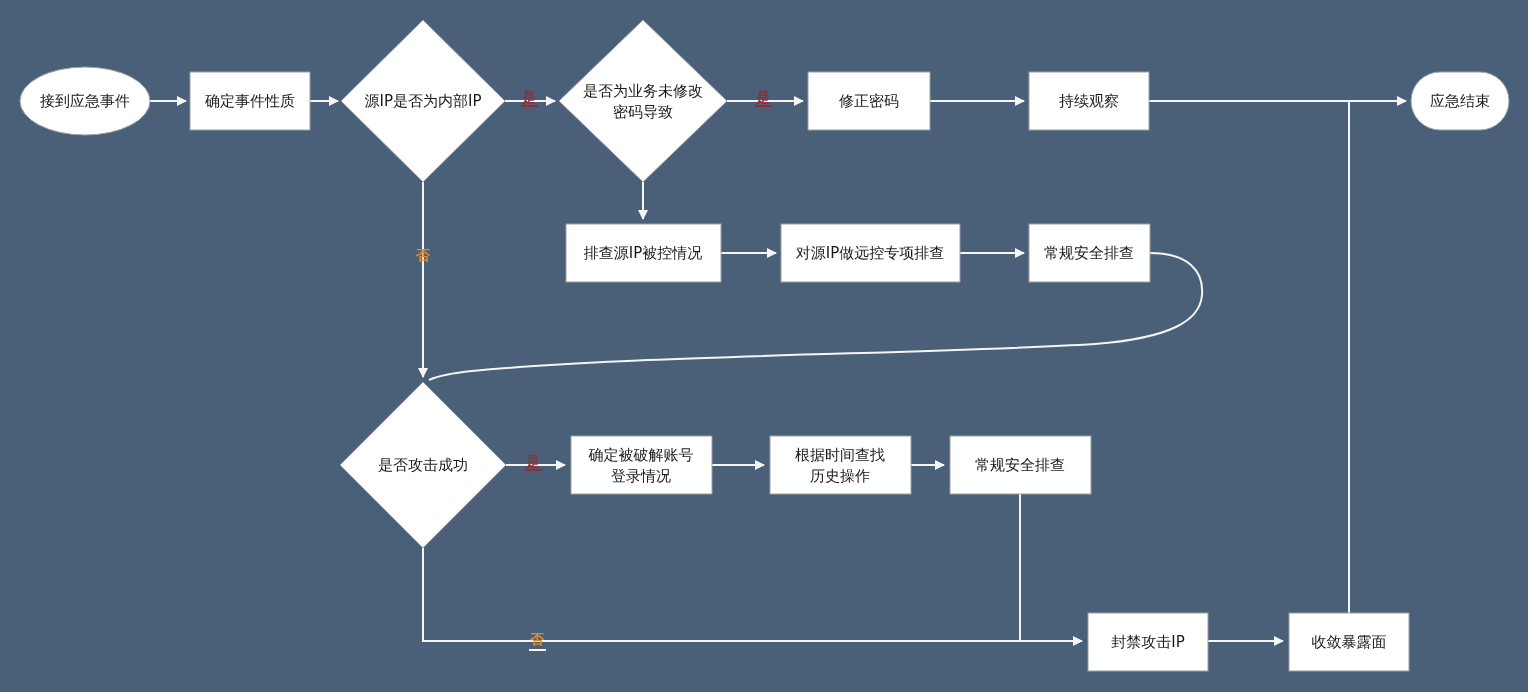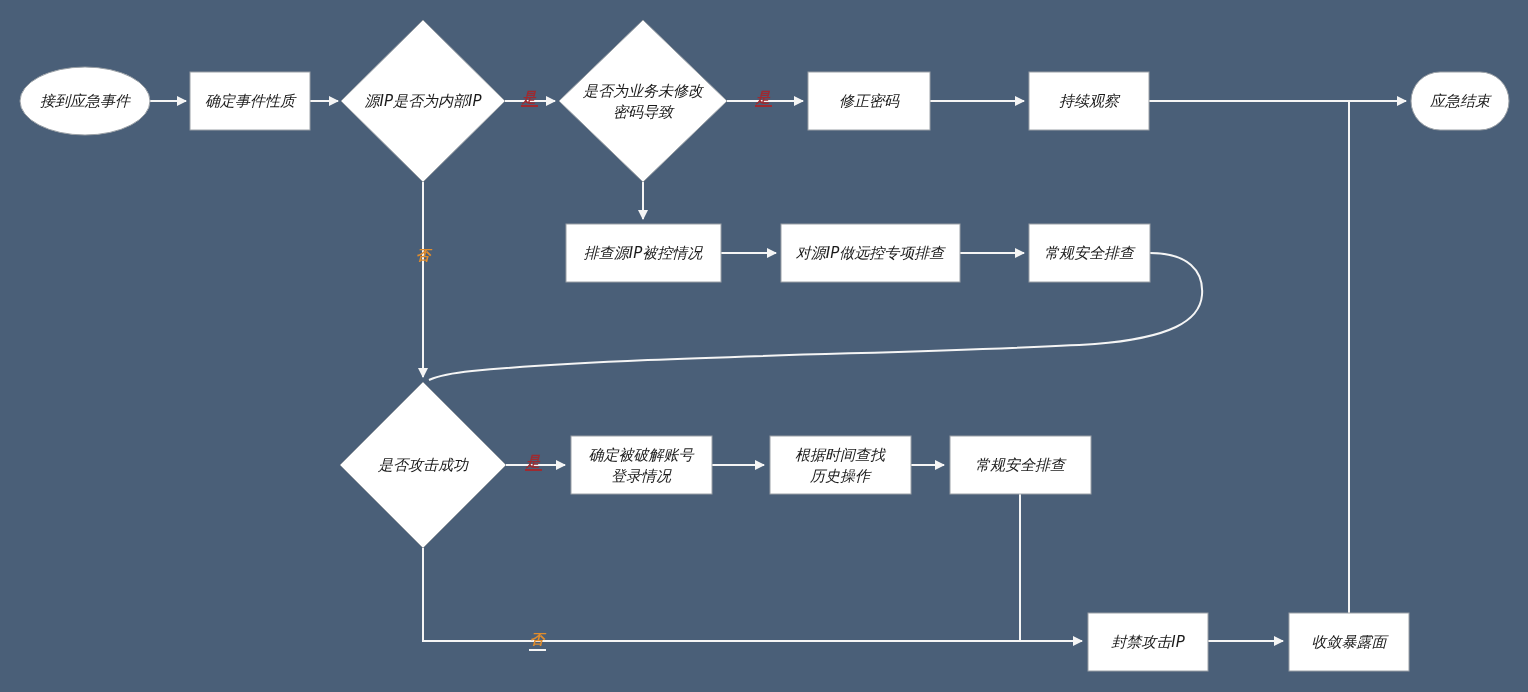--- a/index.html
+++ b/index.html
@@ -3,21 +3,20 @@
 <meta charset="utf-8">
 <style>
   html, body { margin: 0; padding: 0; background: var(--bg, #4a5f78); }
   .canvas {
     position: relative;
     width: 1528px;
     height: 692px;
     background: var(--bg, #4a5f78);
     overflow: hidden;
     font-family: "DejaVu Sans", "Liberation Sans", sans-serif;
-    font-style: italic;
   }
   svg { display: block; }
   .shape {
     fill: var(--node-fill, #ffffff);
     stroke: var(--node-border, #9aa0a6);
     stroke-width: 1;
   }
   .edge {
     fill: none;
     stroke: var(--line, #f5f5f5);

